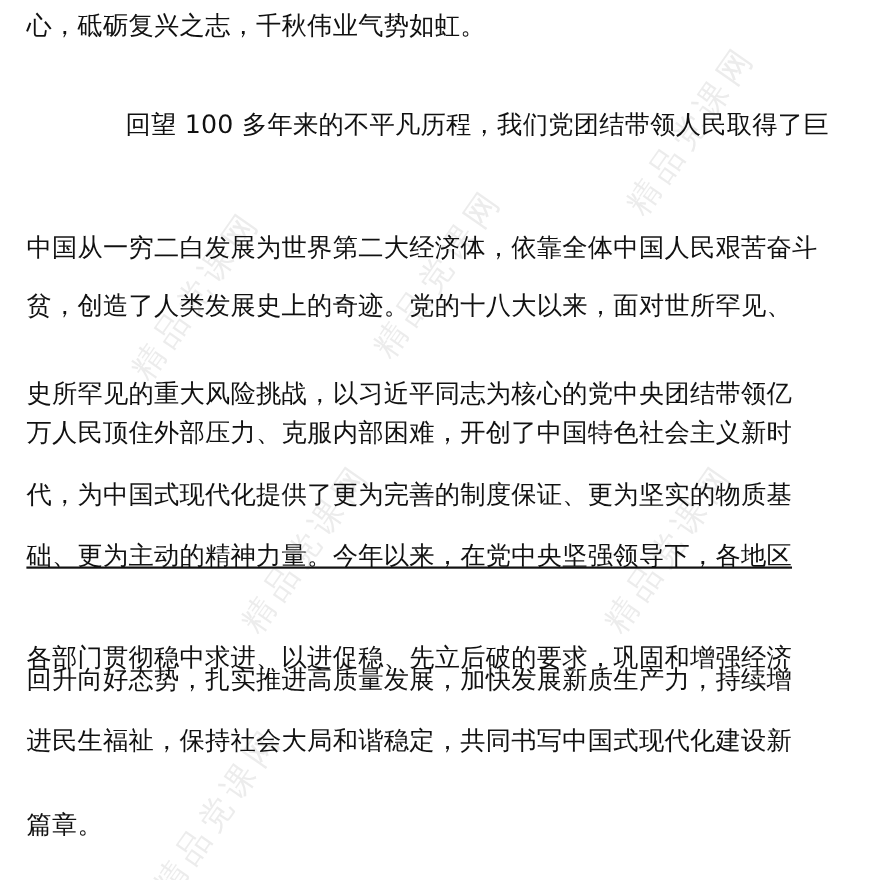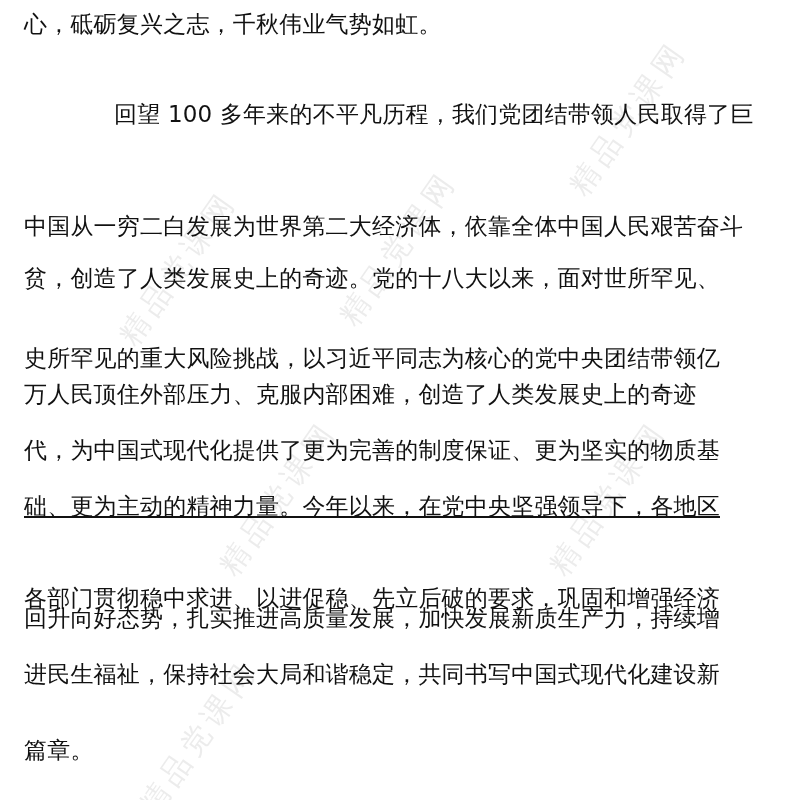--- a/index.html
+++ b/index.html
@@ -55,21 +55,21 @@
   <div class="watermark" style="left:210px; top:560px;">精品党课网</div>
   <div class="watermark" style="left:130px; top:800px;">精品党课网</div>
   <div class="watermark" style="left:540px; top:560px;">精品党课网</div>
 
   <div class="line" style="top:8px;">心，砥砺复兴之志，千秋伟业气势如虹。</div>
 
   <div class="line indent" style="top:98px;margin-left:40px;">回望 100 多年来的不平凡历程，我们党团结带领人民取得了巨</div>
   <div class="line" style="top:210px;">中国从一穷二白发展为世界第二大经济体，依靠全体中国人民艰苦奋斗</div>
   <div class="line" style="top:262px;">贫，创造了人类发展史上的奇迹。党的十八大以来，面对世所罕见、</div>
   <div class="line" style="top:308px;margin-top:34px;">史所罕见的重大风险挑战，以习近平同志为核心的党中央团结带领亿</div>
-  <div class="line" style="top:378px;">万人民顶住外部压力、克服内部困难，创造了人类发展史上的奇迹</div>
+  <div class="line" style="top:378px;">万人民顶住外部压力、克服内部困难，开创了中国特色社会主义新时</div>
   <div class="line" style="top:434px;text-align:center;">代，为中国式现代化提供了更为完善的制度保证、更为坚实的物质基</div>
   <div class="line" style="top:490px;text-decoration:underline;">础、更为主动的精神力量。今年以来，在党中央坚强领导下，各地区</div>
   <div class="line" style="top:546px;margin-top:36px;">各部门贯彻稳中求进、以进促稳、先立后破的要求，巩固和增强经济</div>
   <div class="line" style="top:602px;text-align:center;">回升向好态势，扎实推进高质量发展，加快发展新质生产力，持续增</div>
   <div class="line" style="top:658px;">进民生福祉，保持社会大局和谐稳定，共同书写中国式现代化建设新</div>
   <div class="line" style="top:734px;">篇章。</div>
 
 </div>
 
 </body></html>

